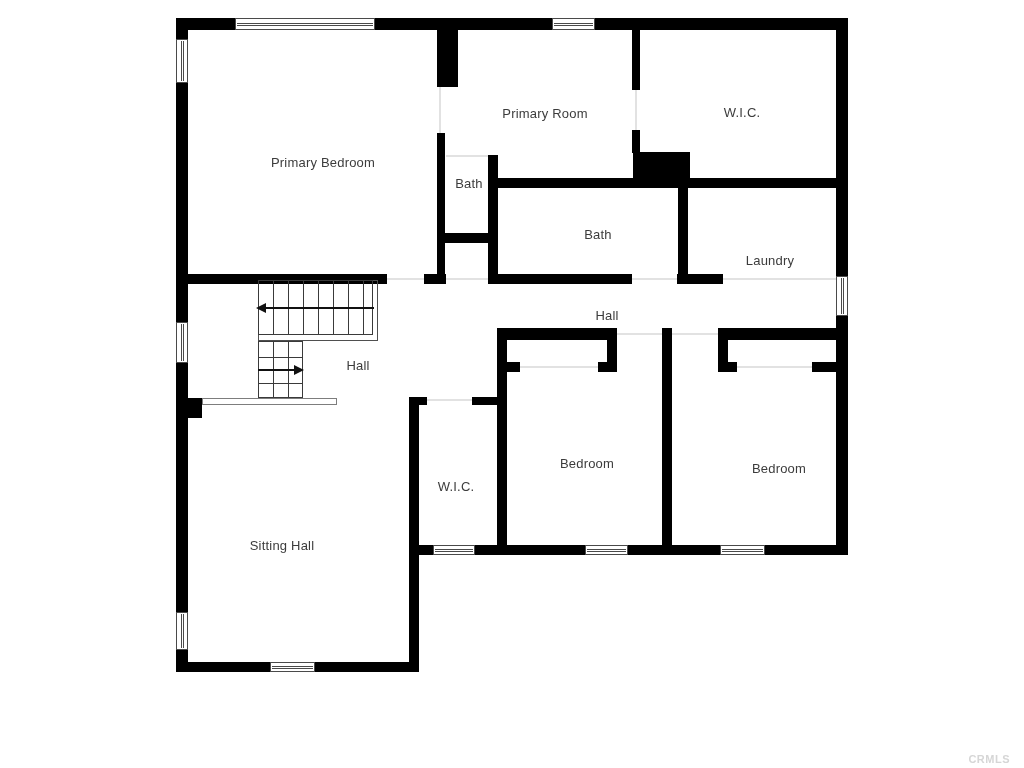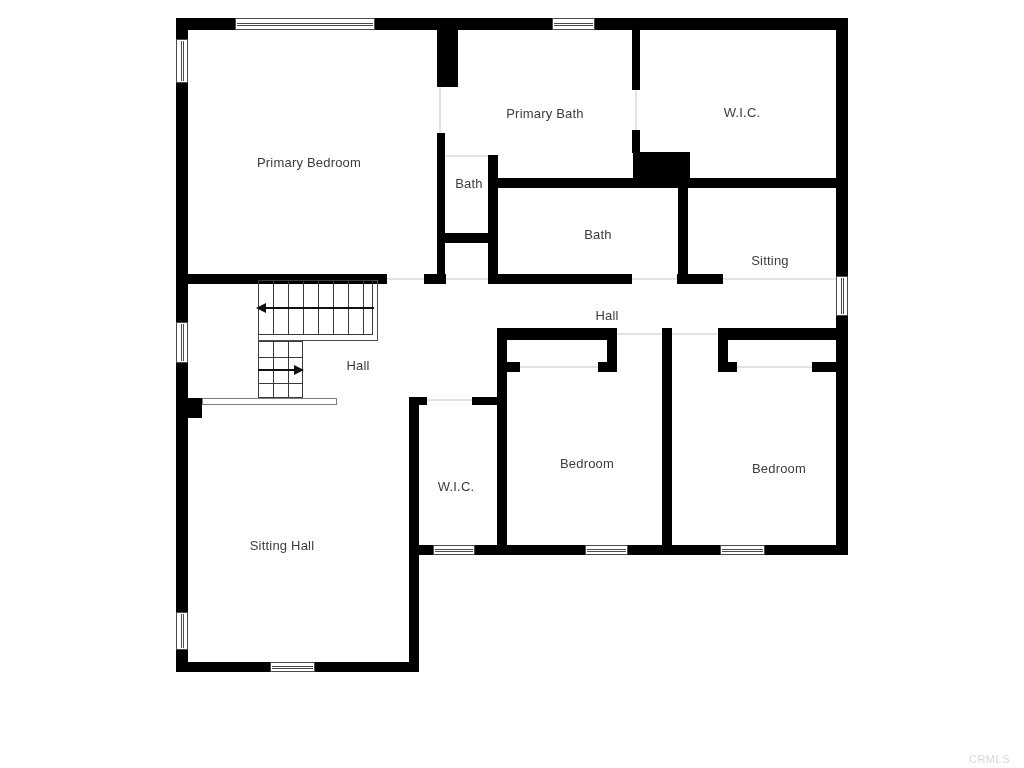--- a/index.html
+++ b/index.html
@@ -26,21 +26,21 @@
   .stair-low{
     position:absolute;border:1px solid #3a3a3a;box-sizing:border-box;
     background:
       repeating-linear-gradient(to right,transparent 0 14px,#3a3a3a 14px 15px),
       linear-gradient(to bottom,transparent 15px,#3a3a3a 15px,#3a3a3a 16px,transparent 16px,transparent 41px,#3a3a3a 41px,#3a3a3a 42px,transparent 42px);
   }
   .arrow-line{position:absolute;background:#111;}
   .tri-l{position:absolute;width:0;height:0;border-top:5px solid transparent;border-bottom:5px solid transparent;border-right:10px solid #111;}
   .tri-r{position:absolute;width:0;height:0;border-top:5px solid transparent;border-bottom:5px solid transparent;border-left:10px solid #111;}
   .shelf{position:absolute;background:#fff;border:1px solid #7d7d7d;box-sizing:border-box;}
-  .watermark{position:absolute;right:14px;bottom:3px;font-size:11px;font-weight:normal;color:#d6d6d6;letter-spacing:.5px;}
+  .watermark{position:absolute;right:14px;bottom:3px;font-size:11px;font-weight:bold;color:#d6d6d6;letter-spacing:.5px;}
 </style>
 </head>
 <body>
 
 <div id="canvas">
 
   <div class="wall" style="left:176px;top:18px;width:669px;height:12px;"></div>
   <div class="wall" style="left:176px;top:18px;width:12px;height:654px;"></div>
   <div class="wall" style="left:836px;top:18px;width:12px;height:537px;"></div>
   <div class="wall" style="left:409px;top:545px;width:439px;height:10px;"></div>
@@ -102,26 +102,26 @@
 
   <div class="stair-outline" style="left:258px;top:280px;width:120px;height:61px;"></div>
   <div class="stair-up" style="left:258px;top:280px;width:115px;height:55px;"></div>
   <div class="stair-low" style="left:258px;top:341px;width:45px;height:57px;"></div>
   <div class="arrow-line" style="left:264px;top:307px;width:110px;height:2px;"></div>
   <div class="tri-l" style="left:256px;top:303px;"></div>
   <div class="arrow-line" style="left:258px;top:369px;width:38px;height:2px;"></div>
   <div class="tri-r" style="left:294px;top:365px;"></div>
   <div class="shelf" style="left:202px;top:398px;width:135px;height:7px;"></div>
 
-  <div class="label" style="left:309px;top:162px;">Primary Bedroom</div>
-  <div class="label" style="left:545px;top:113px;">Primary Bath</div>
+  <div class="label" style="left:323px;top:162px;">Primary Bedroom</div>
+  <div class="label" style="left:545px;top:113px;">Primary Room</div>
   <div class="label" style="left:742px;top:112px;">W.I.C.</div>
   <div class="label" style="left:469px;top:183px;">Bath</div>
   <div class="label" style="left:598px;top:234px;">Bath</div>
-  <div class="label" style="left:770px;top:260px;">Sitting</div>
+  <div class="label" style="left:770px;top:260px;">Laundry</div>
   <div class="label" style="left:607px;top:315px;">Hall</div>
   <div class="label" style="left:358px;top:365px;">Hall</div>
   <div class="label" style="left:456px;top:486px;">W.I.C.</div>
   <div class="label" style="left:587px;top:463px;">Bedroom</div>
   <div class="label" style="left:779px;top:468px;">Bedroom</div>
   <div class="label" style="left:282px;top:545px;">Sitting Hall</div>
 
   <div class="watermark">CRMLS</div>
 </div>
 

